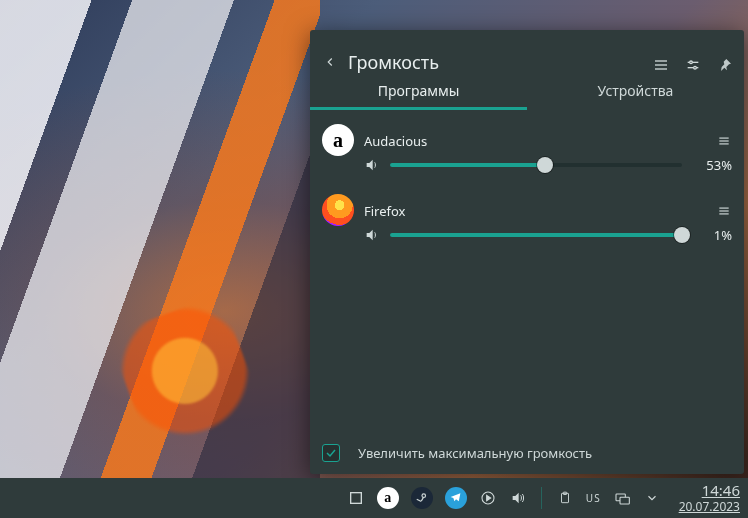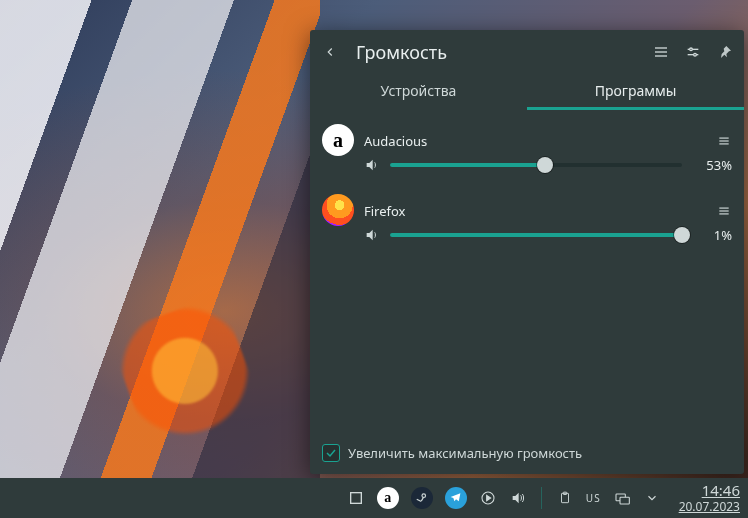--- a/index.html
+++ b/index.html
@@ -40,24 +40,23 @@
   .panel {
     position: absolute;
     top: 30px; right: 4px;
     width: 434px; height: 444px;
     background: #2f3b3b;
     border-radius: 3px;
     box-shadow: 0 4px 24px rgba(0,0,0,0.55);
     display: flex; flex-direction: column;
   }
   .panel-header {
-    display: flex; align-items: center;
+    display: flex; align-items: flex-end;
     height: 44px;
     padding: 0 10px 0 8px;
-    gap: 8px;
   }
   .back-btn {
     width: 24px; height:24px; display:flex; align-items:center; justify-content:center;
     color:#cfd8d8;
   }
   .panel-title { font-size: 18px; margin-left: 6px; font-weight: 400; color:#e8eeee; flex:1;}
   .header-icons { display:flex; gap: 14px; align-items:center; }
   .header-icon { width:18px; height:18px; display:flex; align-items:center; justify-content:center; color:#cfd8d8; }
 
   
@@ -102,21 +101,21 @@
   .thumb {
     position:absolute; top:50%; width:16px; height:16px; margin-top:-8px; margin-left:-8px;
     background:#cfd8d8; border-radius:50%;
     box-shadow: 0 0 0 1px rgba(0,0,0,0.4);
   }
   .percent { width:40px; text-align:right; font-size:13px; color:#e8eeee; flex-shrink:0;}
 
   
   .panel-bottom {
     padding: 10px 12px 12px 12px;
-    display:flex; align-items:center; gap:8px;
+    display:flex; align-items:center; gap:18px;
   }
   .checkbox {
     width:18px; height:18px; border:1px solid #1aa291; border-radius:3px;
     display:flex; align-items:center; justify-content:center;
     color:#1aa291; background:#26302f;
   }
 
   
   .taskbar {
     position:absolute; left:0; right:0; bottom:0; height:40px;
@@ -170,25 +169,25 @@
       </div>
       <div class="header-icon">
         <svg width="16" height="16" viewBox="0 0 24 24" fill="currentColor">
             <path d="M14 3l7 7-3 1-4 4 1 5-4-4-5 5 1-6 4-4-1-4z" opacity="0.9"></path>
           </svg>
       </div>
     </div>
   </div>
 
   <div class="tabs">
+    <div class="tab active">
+      <span>Программы</span>
+    </div>
     <div class="tab">
       <span>Устройства</span>
-    </div>
-    <div class="tab active">
-      <span>Программы</span>
     </div>
   </div>
 
   <div class="apps">
 
     <div class="app-row">
       <div class="app-icon audacious">a</div>
       <div class="app-body">
         <div class="app-top">
           <div class="app-name">Audacious</div>

